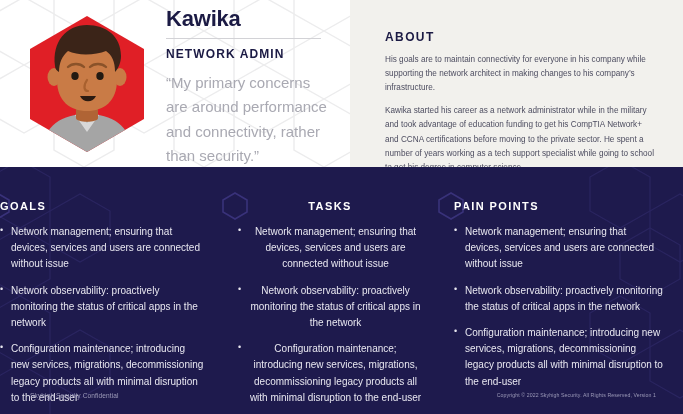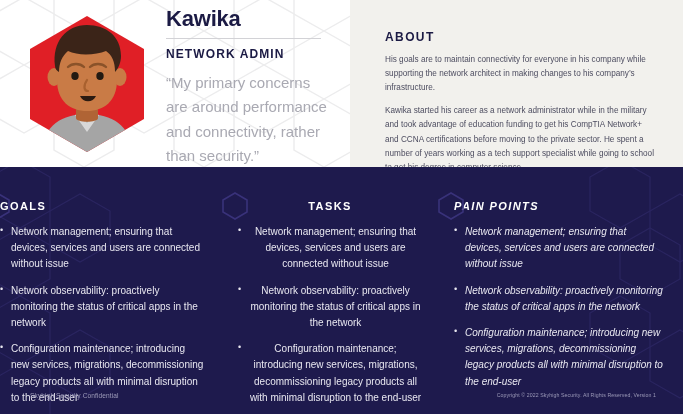--- a/index.html
+++ b/index.html
@@ -124,21 +124,21 @@
   .columns {
     position: relative;
     display: flex;
     padding: 33px 0 0 0;
   }
   .col {
     box-sizing: border-box;
   }
   .col-goals      { width: 218px;  padding-right: 14px; }
   .col-tasks      { width: 218px; padding-left: 20px;  padding-right: 14px; text-align: center; }
-  .col-painpoints { width: 247px; padding-left: 18px;  padding-right: 18px; font-style: italic; }
+  .col-painpoints { width: 247px; padding-left: 18px;  padding-right: 18px; }
 
   .col-title {
     position: relative;
     font-size: 11px;
     font-weight: bold;
     color: #ffffff;
     letter-spacing: 1.4px;
     margin: 0 0 12px 0;
   }
   .col-hex {

